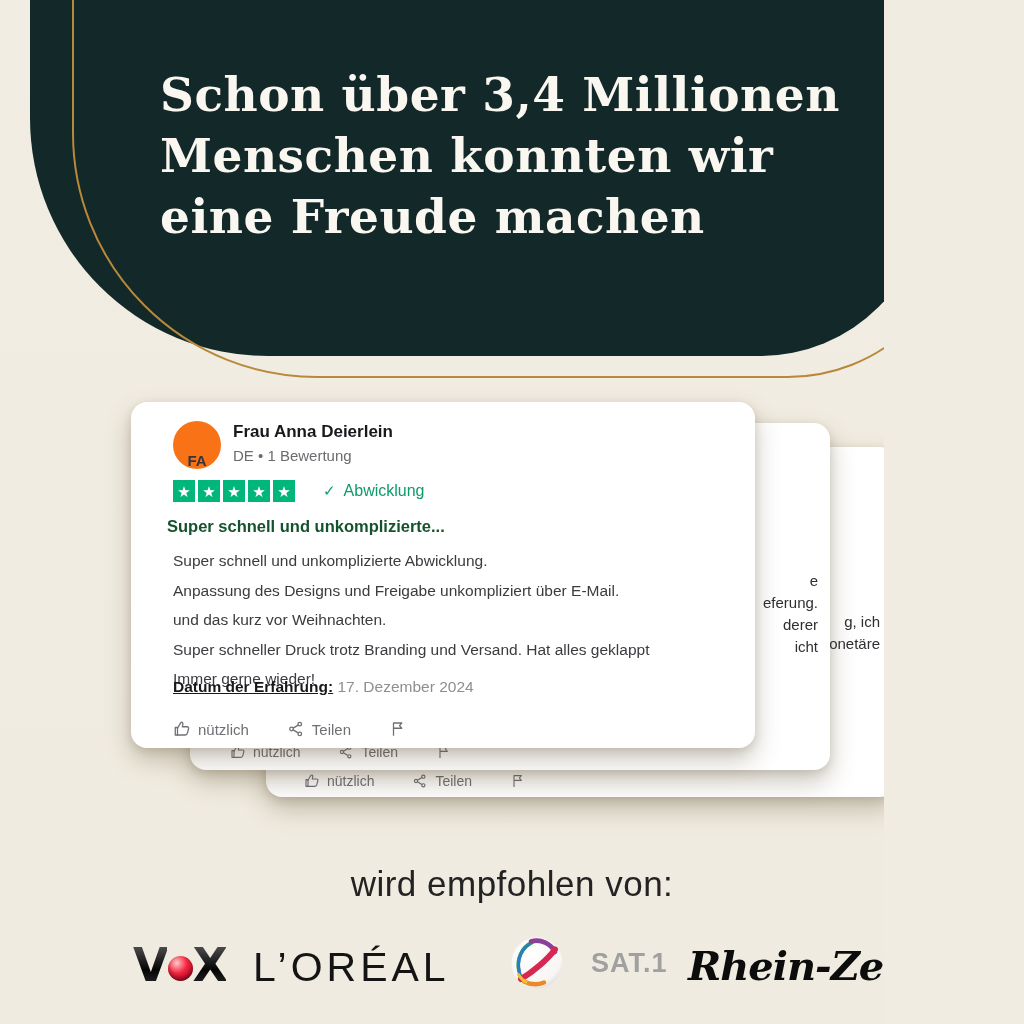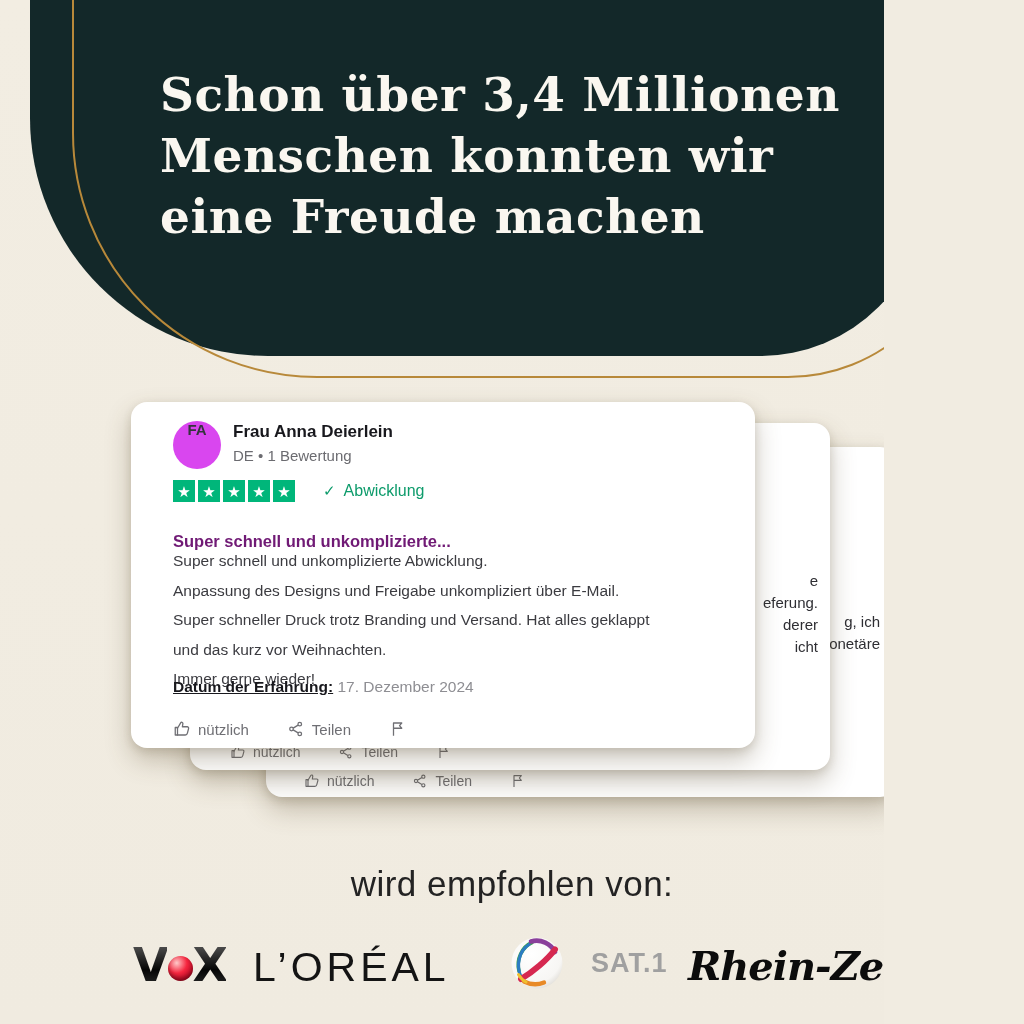--- a/index.html
+++ b/index.html
@@ -26,33 +26,33 @@
   .card-back-2{left:266px;top:447px;width:630px;height:350px;z-index:1;}
   .card-back-1{left:190px;top:423px;width:640px;height:347px;z-index:2;}
   .card-front {left:131px;top:402px;width:624px;height:346px;z-index:3;}
 
   .frag{position:absolute;text-align:right;font-size:15px;line-height:22px;
         color:#2e2e33;}
   .card-back-1 .frag{right:12px;top:147px;}
   .card-back-2 .frag{right:16px;top:164px;}
 
   .avatar{position:absolute;left:42px;top:19px;width:48px;height:48px;border-radius:50%;
-          background:#d946ef;display:flex;align-items:flex-start;justify-content:center;}
+          background:#f97316;display:flex;align-items:flex-end;justify-content:center;}
   .avatar span{font-weight:700;font-size:15px;color:#35353c;}
   .r-name{position:absolute;left:102px;top:20px;font-weight:700;font-size:17px;color:#18181d;}
   .r-meta{position:absolute;left:102px;top:45px;font-size:15px;color:#6b6b70;}
 
   .stars-row{position:absolute;left:42px;top:78px;display:flex;align-items:center;}
   .stars{display:flex;gap:3px;}
   .star-cell{width:22px;height:22px;background:#00b67a;display:flex;align-items:center;
              justify-content:center;color:#ffffff;font-size:15px;line-height:1;}
   .verified{display:flex;align-items:center;margin-left:28px;color:#0d9b6b;font-size:16px;}
   .verified .chk{margin-right:8px;font-size:15px;}
 
-  .r-title{position:absolute;left:42px;top:115px;font-weight:700;font-size:16.5px;color:#701a75;margin-top:15px;}
+  .r-title{position:absolute;left:36px;top:115px;font-weight:700;font-size:16.5px;color:#14532d;}
   .r-body{position:absolute;left:42px;top:144px;font-size:15.5px;line-height:29.5px;color:#3b3b40;}
   .r-date{position:absolute;left:42px;top:276px;font-size:15.5px;color:#8e8e93;}
   .r-date b{color:#18181d;font-weight:700;text-decoration:underline;}
 
   .c-footer{position:absolute;left:42px;bottom:10px;display:flex;align-items:center;
             color:#6f6f74;font-size:15px;}
   .c-footer .act{display:flex;align-items:center;margin-right:38px;cursor:pointer;}
   .c-footer .act svg{margin-right:7px;}
   .card-back-1 .c-footer{left:40px;bottom:10px;font-size:14px;}
   .card-back-2 .c-footer{left:38px;bottom:8px;font-size:14px;}
@@ -169,22 +169,22 @@
         <span class="chk">✓</span>
         <span>Abwicklung</span>
       </span>
     </div>
 
     <div class="r-title">Super schnell und unkomplizierte...</div>
 
     <div class="r-body">
       <div>Super schnell und unkomplizierte Abwicklung.</div>
       <div>Anpassung des Designs und Freigabe unkompliziert über E-Mail.</div>
+      <div>und das kurz vor Weihnachten.</div>
       <div>Super schneller Druck trotz Branding und Versand. Hat alles geklappt</div>
-      <div>und das kurz vor Weihnachten.</div>
       <div>Immer gerne wieder!</div>
     </div>
 
     <div class="r-date">
       <b>Datum der Erfahrung:</b>
       <span>17. Dezember 2024</span>
     </div>
 
     <div class="c-footer">
       <span class="act">

